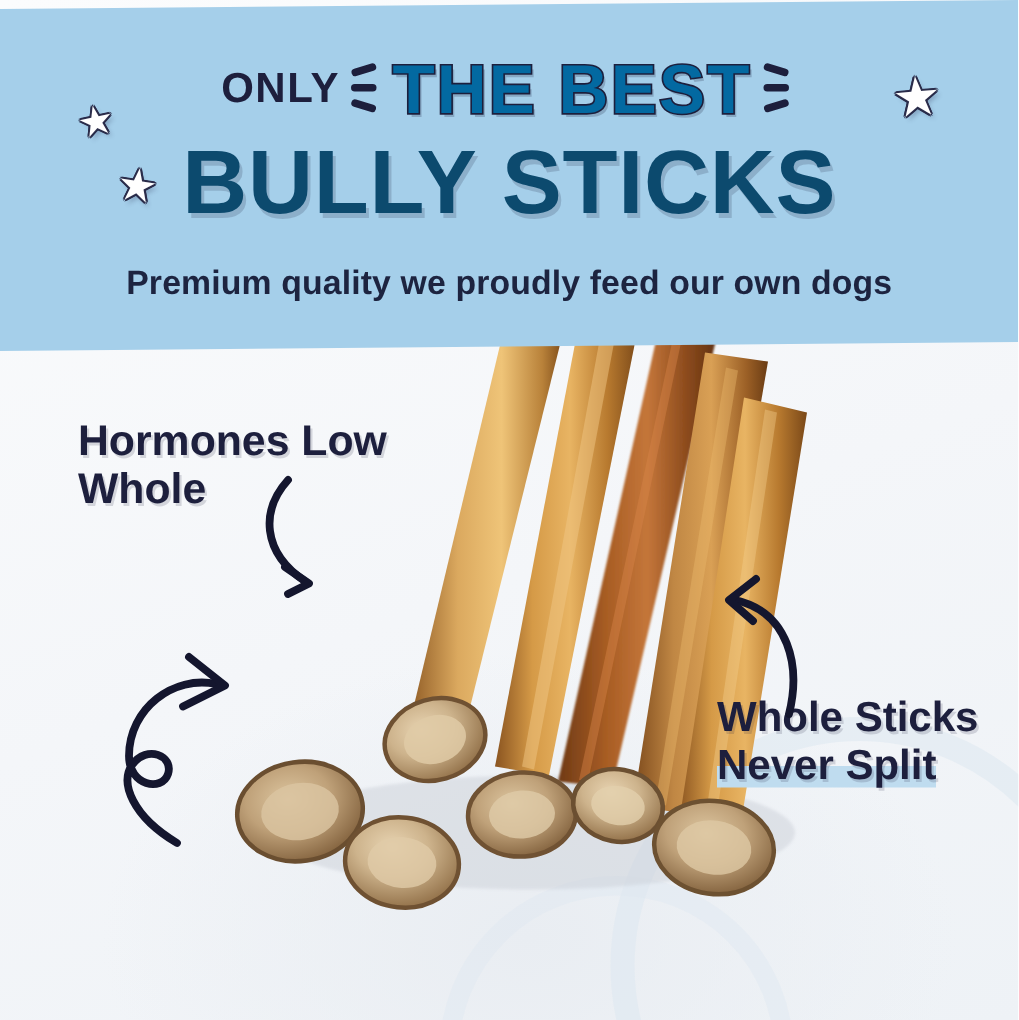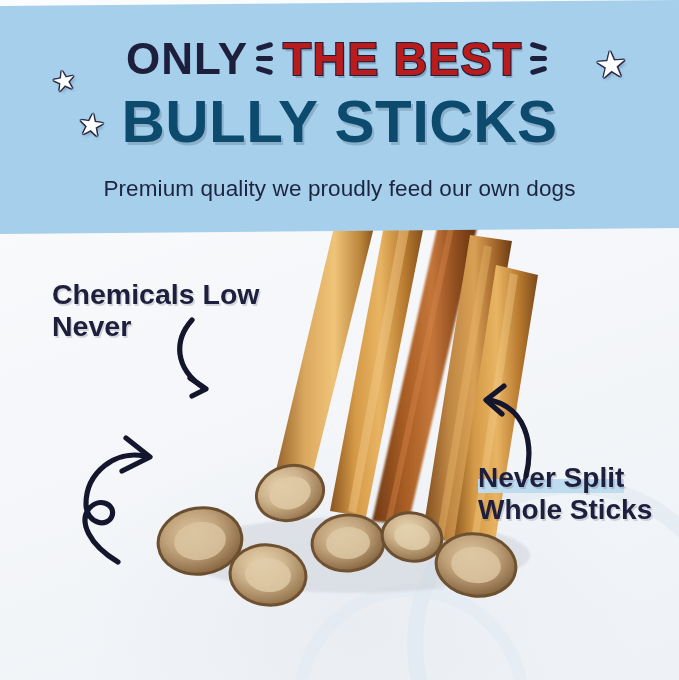--- a/index.html
+++ b/index.html
@@ -50,31 +50,31 @@
   }
 
   .hl1 {
     position: absolute;
     top: 36px; left: 0; right: 0;
     text-align: center;
     white-space: nowrap;
     line-height: 1;
   }
   .only {
-    font-size: 44px;
+    font-size: 28px;
     font-weight: 700;
     letter-spacing: 1px;
     color: #1d1f3d;
     vertical-align: middle;
   }
   .the-best {
     font-size: 46px;
     font-weight: 700;
     letter-spacing: 1.5px;
-    color: #b91c1c;
+    color: #0369a1;
     vertical-align: middle;
     -webkit-text-stroke: 2.2px #1d1f3d;
     paint-order: stroke fill;
     text-shadow: 2px 3px 0 rgba(29,31,61,.22);
   }
   .rays {
     display: inline-block;
     width: 26px; height: 44px;
     position: relative;
     vertical-align: middle;
@@ -103,21 +103,21 @@
     letter-spacing: 0.5px;
     color: #0c4a6e;
     line-height: 1;
     text-shadow: 2px 3px 0 rgba(29,31,61,.18);
   }
   .subtitle {
     position: absolute;
     top: 176px; left: 0; right: 0;
     text-align: center;
     font-size: 22.5px;
-    font-weight: 400;
+    font-weight: 700;
     color: #1d2440;
     letter-spacing: .1px;
   }
 
   .star {
     position: absolute;
     color: #ffffff;
     font-size: 30px;
     line-height: 1;
     text-shadow:
@@ -254,35 +254,35 @@
     <div class="hl2">BULLY STICKS</div>
 
     <div class="subtitle">Premium quality we proudly feed our own dogs</div>
 
     <span class="star star-1">★</span>
     <span class="star star-2">★</span>
     <span class="star star-3">★</span>
   </div>
 
   <div class="callout callout-odor">
-    <div>Chemicals Low</div>
-    <div>Never</div>
+    <div>Hormones Low</div>
+    <div>Whole</div>
   </div>
   <svg class="arrow" style="left:168px; top:316px;" width="90" height="90" viewBox="0 0 90 90">
     <path d="M24 4 C6 24, 6 52, 36 72"></path>
     <polyline points="22,62 38,73 24,80"></polyline>
   </svg>
 
   <svg class="arrow" style="left:72px; top:424px;" width="110" height="140" viewBox="0 0 110 140">
     <path d="M46 138 C16 120, 8 98, 16 86 C26 72, 44 80, 40 92 C36 104, 14 100, 14 80 C14 48, 44 26, 72 32"></path>
     <polyline points="54,14 78,33 50,47"></polyline>
   </svg>
 
   <div class="callout callout-split">
+    <div>Whole Sticks</div>
     <div><span class="hl-band">Never Split</span></div>
-    <div>Whole Sticks</div>
   </div>
   <svg class="arrow" style="left:474px; top:382px;" width="100" height="96" viewBox="0 0 100 96">
     <path d="M52 94 C60 62, 52 26, 16 18"></path>
     <polyline points="30,4 12,18 28,32"></polyline>
   </svg>
 
 </div>
 
 </body></html>

